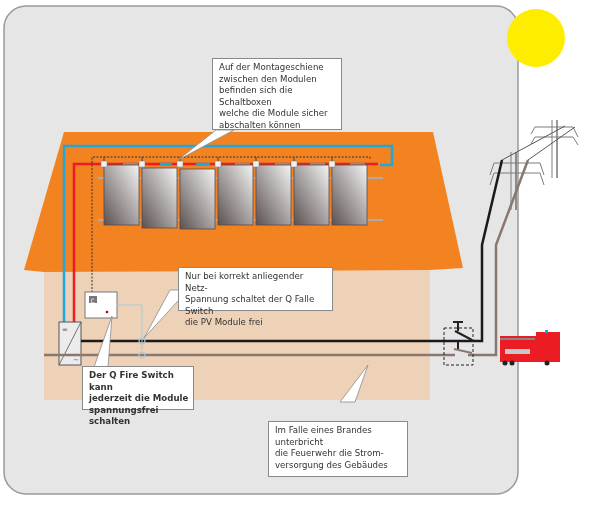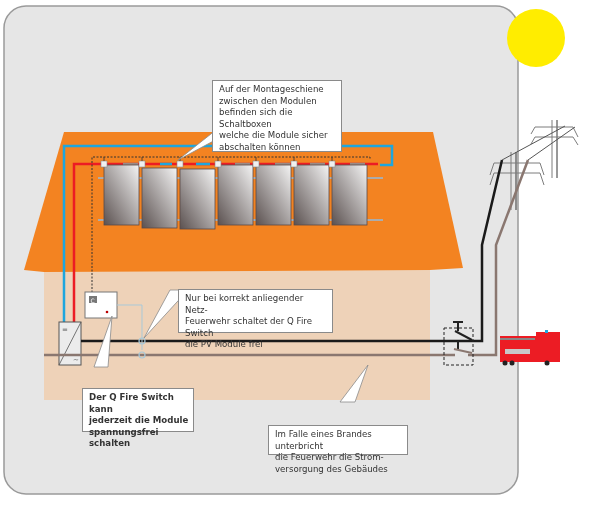--- a/index.html
+++ b/index.html
@@ -1,21 +1,21 @@
 <!DOCTYPE html>
 <html><head>
 <meta charset="utf-8">
 <style>
   html, body { margin: 0; padding: 0; background: #ffffff; }
   body { width: 600px; height: 509px; position: relative; overflow: hidden; font-family: "DejaVu Sans", sans-serif; }
   #canvas { position: absolute; left: 0; top: 0; width: 600px; height: 509px; }
   .callout {
     position: absolute; background: #ffffff; border: 1px solid #8a8a8a;
     font-family: "DejaVu Sans", sans-serif; font-size: 8.6px; line-height: 11.6px;
-    color: #333333; padding: 3px 4px 4px 6px; box-sizing: border-box; white-space: pre-line; margin-top: 22px;
+    color: #333333; padding: 3px 4px 4px 6px; box-sizing: border-box; white-space: pre-line;
   }
 </style>
 </head>
 <body>
 
 <svg id="canvas" viewBox="0 0 600 509" xmlns="http://www.w3.org/2000/svg">
   <defs>
     <linearGradient id="modGrad" x1="0" y1="1" x2="1" y2="0">
       <stop offset="0" id="gradDark" stop-color="#5b5150"></stop>
       <stop offset="1" id="gradLight" stop-color="#f4f4f4"></stop>
@@ -149,20 +149,20 @@
     <polygon points="355,402 340,402 368,365"></polygon>
   </g>
 </svg>
 
 <div class="callout" style="left:212px; top:58px; width:130px; height:72px;">Auf der Montageschiene
 zwischen den Modulen
 befinden sich die Schaltboxen
 welche die Module sicher
 abschalten können</div>
 <div class="callout" style="left:178px; top:267px; width:155px; height:44px;">Nur bei korrekt anliegender Netz-
-Feuerwehr schaltet der Q Fire Switch
+Spannung schaltet der Q Falle Switch
 die PV Module frei</div>
 <div class="callout" style="left:82px; top:366px; width:112px; height:44px;font-weight:bold;">Der Q Fire Switch kann
 jederzeit die Module
 spannungsfrei schalten</div>
-<div class="callout" style="left:268px; top:403px; width:140px; height:30px;">Im Falle eines Brandes unterbricht
+<div class="callout" style="left:268px; top:421px; width:140px; height:56px;">Im Falle eines Brandes unterbricht
 die Feuerwehr die Strom-
 versorgung des Gebäudes</div>
 
 </body></html>

